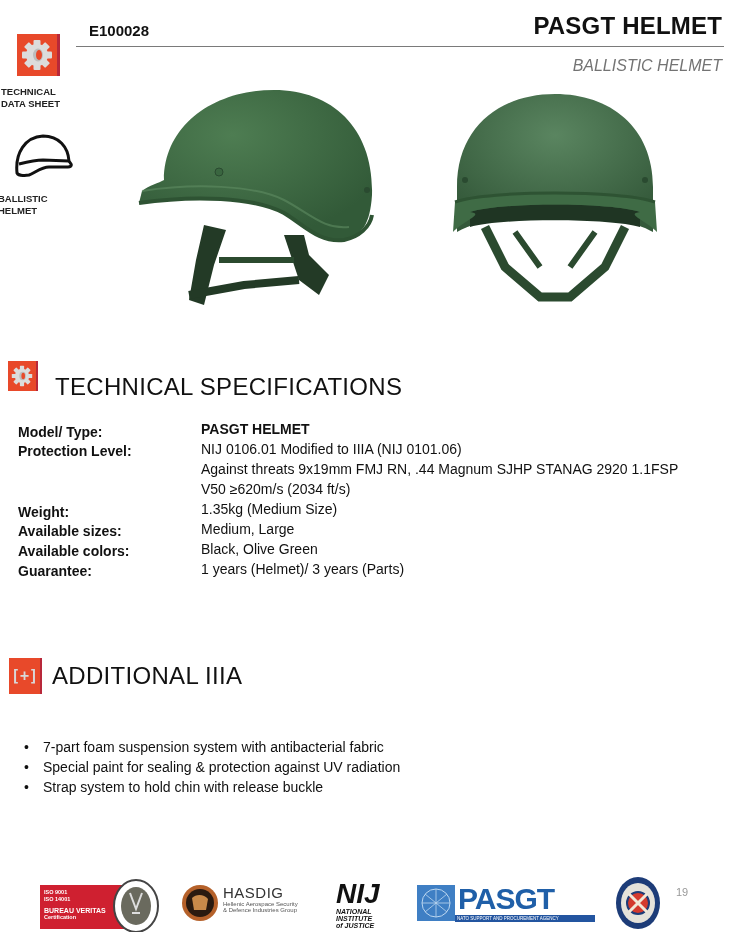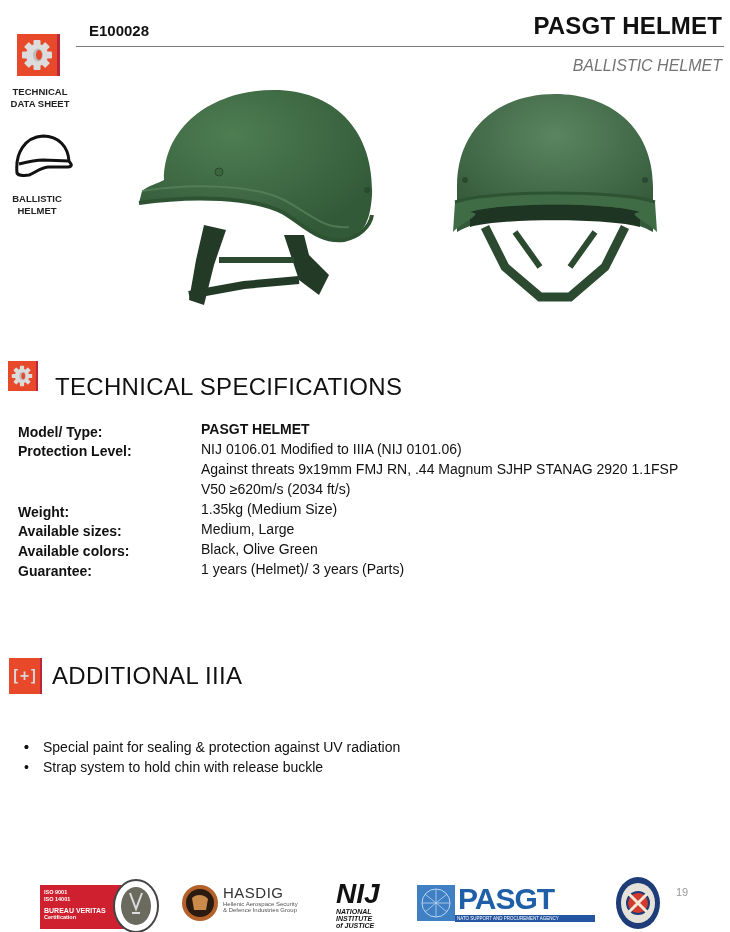--- a/index.html
+++ b/index.html
@@ -8,21 +8,21 @@
   .abs { position: absolute; }
 
   
   .code { left: 89px; top: 22px; font-weight: bold; font-size: 15px; color: #111; }
   .title { right: 8px; top: 12px; font-weight: bold; font-size: 24px; letter-spacing: 0.2px; color: #111; }
   .hrule { left: 76px; top: 46px; width: 648px; height: 1px; background: #7a7a7a; }
   .subtitle { right: 8px; top: 57px; font-style: italic; font-size: 16px; color: #737373; }
 
   
   .side-icon-box { width: 40px; height: 42px; background: #e8492a; box-shadow: 3px 0 0 #b8283a; }
-  .side-label { width: 78px; text-align: center; font-weight: bold; font-size: 9.5px; line-height: 12px; color: #222; }
+  .side-label { width: 78px; text-align: left; font-weight: bold; font-size: 9.5px; line-height: 12px; color: #222; }
 
   
   .helmet svg { display: block; }
 
   
   .sec-icon { width: 28px; height: 30px; background: #e8492a; box-shadow: 2px 0 0 #b8283a; display: flex; align-items: center; justify-content: center; }
   .sec-title { font-size: 24px; font-weight: normal; color: #111; letter-spacing: 0.3px; }
 
   
   .spec-label { left: 18px; font-weight: bold; font-size: 14px; color: #111; }
@@ -157,21 +157,21 @@
 
 <div class="abs spec-label" style="top:563px;">Guarantee:</div>
 <div class="abs spec-value" style="top:561px;">1 years (Helmet)/ 3 years (Parts)</div>
 
 <div class="abs sec-icon" style="left:9px; top:658px; width:31px; height:36px;">
   <span style="color:#d8d8d8; font-weight:bold; font-size:15px; font-family:'DejaVu Sans Mono', monospace;">[+]</span>
 </div>
 <div class="abs sec-title" style="left:52px; top:662px;">ADDITIONAL IIIA</div>
 
 <ul class="abs bullets">
-  <li><span class="dot">•</span></li>
+  <li><span class="dot">•</span><span>7-part foam suspension system with antibacterial fabric</span></li>
   <li><span class="dot">•</span><span>Special paint for sealing &amp; protection against UV radiation</span></li>
   <li><span class="dot">•</span><span>Strap system to hold chin with release buckle</span></li>
 </ul>
 
 <div class="abs logo" style="left:40px; top:885px; width:95px; height:44px; background:#cf2030;">
   <div style="position:absolute; left:4px; top:4px; color:#fff; font-size:5.5px; font-weight:bold; line-height:7px;">
     <div>ISO 9001</div>
     <div>ISO 14001</div>
     <div style="font-size:7px; margin-top:4px;">BUREAU VERITAS</div>
     <div>Certification</div>

